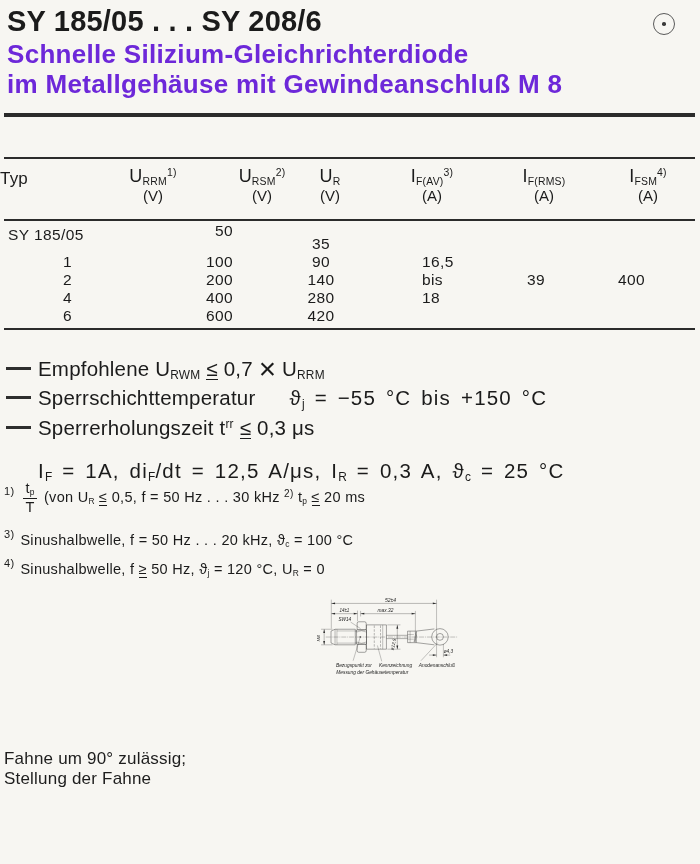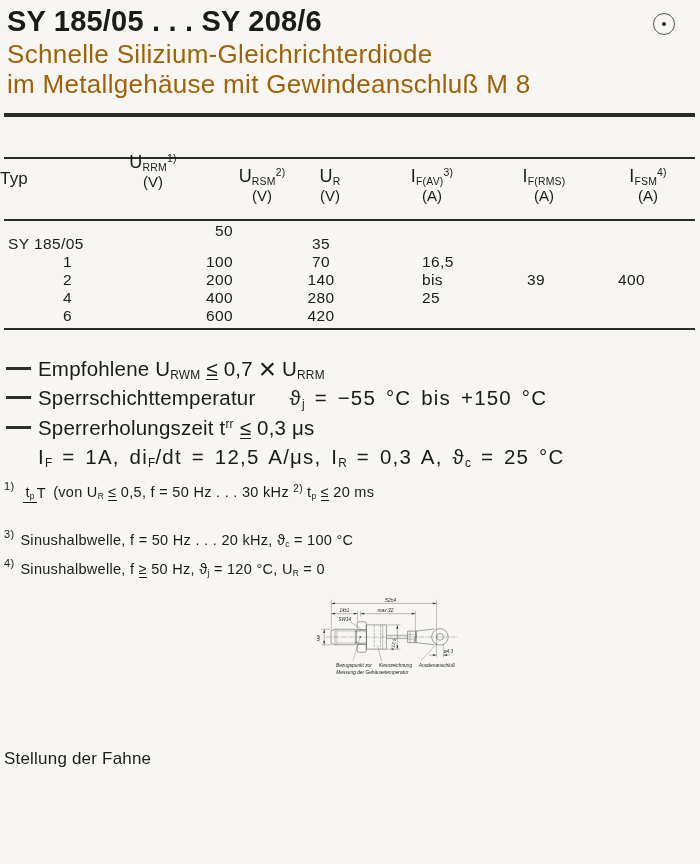--- a/index.html
+++ b/index.html
@@ -12,21 +12,21 @@
   .abs{position:absolute}
   sub{font-size:0.58em;vertical-align:-0.26em;letter-spacing:0.2px}
   sup{font-size:0.58em;vertical-align:0.55em}
   .rel{display:inline-block;line-height:0.9;border-bottom:1.4px solid currentColor;padding-bottom:1px}
   .bigx{display:inline-block;font-size:1.45em;line-height:0.7;vertical-align:-3px}
   .nsp{display:inline-block;width:34px}
   .fml{letter-spacing:1.2px;word-spacing:3px}
 
   
   .title{left:7px;top:5px;font-size:29px;font-weight:700;letter-spacing:0.2px}
-  .sub{left:7px;font-size:26px;font-weight:400;color:#a16207;letter-spacing:0.3px}
+  .sub{left:7px;font-size:26px;font-weight:700;color:#6d28d9;letter-spacing:0.3px}
   .corner-mark{left:653px;top:13px;width:20px;height:20px;border:1.6px solid #5a5a5a;border-radius:50%;}
   .corner-mark .dot{position:absolute;left:8px;top:8px;width:3.5px;height:3.5px;background:#3a3a3a;border-radius:50%}
 
   
   .rule{position:absolute;left:4px;right:5px;background:#2b2b2b}
 
   
   .th{position:absolute;display:flex;flex-direction:column;align-items:center;font-size:18px;letter-spacing:0.2px}
   .th .unit{font-size:15px;margin-top:0px;letter-spacing:0}
   .th-typ{font-size:17px}
@@ -40,21 +40,21 @@
   .cifsm{left:618px}
 
   
   .note{position:absolute;left:38px;font-size:20.5px;letter-spacing:0.2px;white-space:nowrap}
   .dash{position:absolute;left:6px;width:25px;height:3px;background:#2e2e2e}
 
   
   .fn{position:absolute;left:4px;font-size:14.5px;letter-spacing:0.3px;white-space:nowrap}
   .fnm{font-size:11px;vertical-align:7px;margin-right:6px}
   .inm{font-size:10px}
-  .frac{display:inline-flex;flex-direction:row;align-items:center;vertical-align:middle;line-height:1.15;margin:0 3px;font-size:14.5px}
+  .frac{display:inline-flex;flex-direction:column;align-items:center;vertical-align:middle;line-height:1.15;margin:0 3px;font-size:14.5px}
   .fnum{border-bottom:1.4px solid currentColor;padding:0 2px}
 
   
   .side-note{left:4px;top:749px;font-size:17px;line-height:19.5px;color:#1d1d1d;letter-spacing:0.2px}
 
   svg text{font-family:"Liberation Sans", sans-serif;font-style:italic;fill:#1d1d1d}
 </style>
 </head>
 <body>
 
@@ -63,21 +63,21 @@
     <span class="dot"></span>
   </div>
 <div class="abs sub" style="top:39px">Schnelle Silizium-Gleichrichterdiode</div>
 <div class="abs sub" style="top:69px">im Metallgehäuse mit Gewindeanschluß M 8</div>
 
 <div class="rule" style="top:113px;height:3.5px"></div>
 
 <div class="rule" style="top:157px;height:2.2px"></div>
 
 <div class="th th-typ" style="left:0;top:169px">Typ</div>
-<div class="th" style="left:106px;top:152px;width:94px">
+<div class="th" style="left:106px;top:166px;width:94px">
   <span>U<sub>RRM</sub><sup>1)</sup></span>
   <span class="unit">(V)</span>
 </div>
 <div class="th" style="left:216px;top:166px;width:92px">
   <span>U<sub>RSM</sub><sup>2)</sup></span>
   <span class="unit">(V)</span>
 </div>
 <div class="th" style="left:300px;top:166px;width:60px">
   <span>U<sub>R</sub></span>
   <span class="unit">(V)</span>
@@ -90,69 +90,70 @@
   <span>I<sub>F(RMS)</sub></span>
   <span class="unit">(A)</span>
 </div>
 <div class="th" style="left:602px;top:166px;width:92px">
   <span>I<sub>FSM</sub><sup>4)</sup></span>
   <span class="unit">(A)</span>
 </div>
 
 <div class="rule" style="top:219px;height:2.4px"></div>
 
-<span class="tc ctyp" style="top:236px">SY 185/05</span>
+<span class="tc ctyp" style="top:227px">SY 185/05</span>
 <span class="tc cv1" style="top:223px">50</span>
 <span class="tc cv2" style="top:236px">35</span>
 
 <span class="tc ctyps" style="top:254px">1</span>
 <span class="tc cv1" style="top:254px">100</span>
-<span class="tc cv2" style="top:254px">70</span>
+<span class="tc cv2" style="top:254px">90</span>
 <span class="tc cifav" style="top:254px">16,5</span>
 
 <span class="tc ctyps" style="top:272px">2</span>
 <span class="tc cv1" style="top:272px">200</span>
 <span class="tc cv2" style="top:272px">140</span>
 <span class="tc cifav" style="top:272px">bis</span>
 <span class="tc cifrms" style="top:272px">39</span>
 <span class="tc cifsm" style="top:272px">400</span>
 
 <span class="tc ctyps" style="top:290px">4</span>
 <span class="tc cv1" style="top:290px">400</span>
 <span class="tc cv2" style="top:290px">280</span>
-<span class="tc cifav" style="top:290px">25</span>
+<span class="tc cifav" style="top:290px">18</span>
 
 <span class="tc ctyps" style="top:308px">6</span>
 <span class="tc cv1" style="top:308px">600</span>
 <span class="tc cv2" style="top:308px">420</span>
 
 <div class="rule" style="top:328px;height:2.4px"></div>
 
 <span class="dash" style="top:367px"></span>
 <div class="note" style="top:357px">Empfohlene U<sub>RWM</sub> <span class="rel">≤</span> 0,7 <span class="bigx">×</span> U<sub>RRM</sub></div>
 <span class="dash" style="top:396px"></span>
 <div class="note" style="top:386px">Sperrschichttemperatur<span class="nsp"></span><span class="fml">ϑ<sub>j</sub> = −55 °C bis +150 °C</span></div>
 <span class="dash" style="top:426px"></span>
 <div class="note" style="top:416px">Sperrerholungszeit t<sup>rr</sup> <span class="rel">≤</span> 0,3 μs</div>
-<div class="note" style="top:445px"><span class="fml">I<sub>F</sub> = 1A, di<sub>F</sub>/dt = 12,5 A/μs, I<sub>R</sub> = 0,3 A, ϑ<sub>c</sub> = 25 °C</span></div>
+<div class="note" style="top:459px"><span class="fml">I<sub>F</sub> = 1A, di<sub>F</sub>/dt = 12,5 A/μs, I<sub>R</sub> = 0,3 A, ϑ<sub>c</sub> = 25 °C</span></div>
 
 <div class="fn" style="top:480px">
   <span class="fnm">1)</span><span><span class="frac">
         <span class="fnum">t<sub>p</sub></span>
         <span>T</span>
       </span> (von U<sub>R</sub> <span class="rel">≤</span> 0,5, f = 50 Hz . . . 30 kHz <sup class="inm">2)</sup> t<sub>p</sub> <span class="rel">≤</span> 20 ms</span>
 </div>
 <div class="fn" style="top:528px">
   <span class="fnm">3)</span><span>Sinushalbwelle, f = 50 Hz . . . 20 kHz, ϑ<sub>c</sub> = 100 °C</span>
 </div>
 <div class="fn" style="top:557px">
   <span class="fnm">4)</span><span>Sinushalbwelle, f <span class="rel">≥</span> 50 Hz, ϑ<sub>j</sub> = 120 °C, U<sub>R</sub> = 0</span>
 </div>
 
 <div class="abs side-note">
+  <div>Fahne um 90° zulässig;</div>
   <div>Stellung der Fahne</div>
 </div>
 
 <svg class="abs" style="left:0;top:595px" width="700" height="269" viewBox="0 595 700 864">
 
   <line x1="272" y1="730" x2="696" y2="730" stroke="#2a2a2a" stroke-width="0.9" stroke-dasharray="16 3 3 3"></line>
 
   <g stroke="#232323" stroke-width="1.3" fill="none">
 
     <path d="M302,705 L289,711 L289,749 L302,755 L367,755 L367,705 Z"></path>

